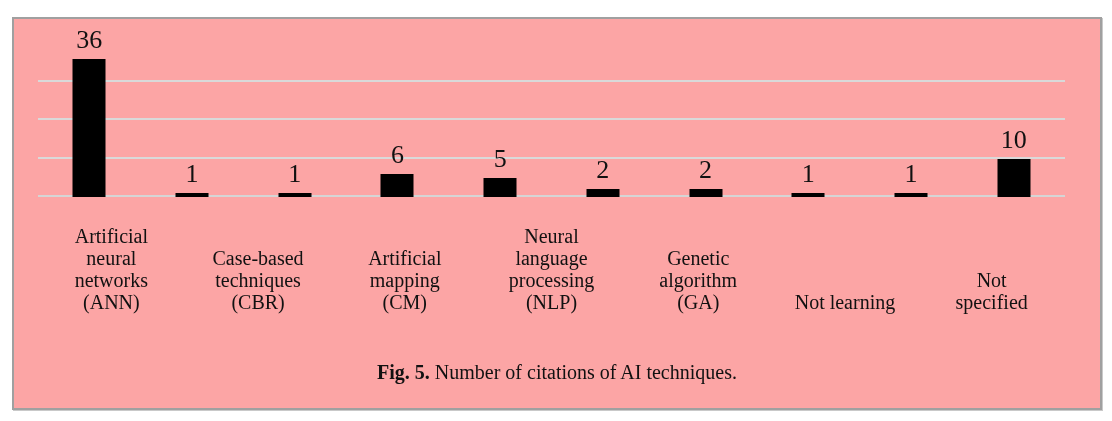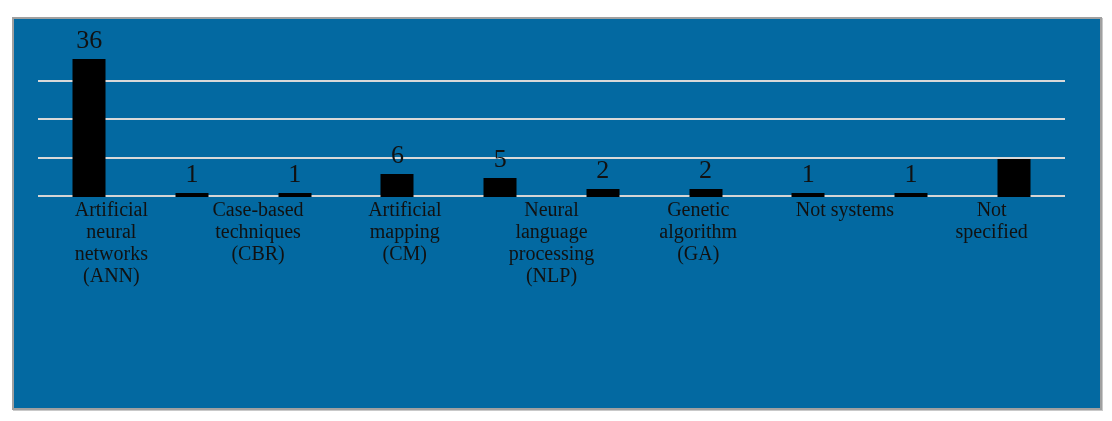--- a/index.html
+++ b/index.html
@@ -15,21 +15,21 @@
     background: #ffffff;
     overflow: hidden;
   }
   .frame {
     position: absolute;
     left: 12px;
     top: 17px;
     width: 1086px;
     height: 389px;
     margin: 0;
-    background: #0369a1;
+    background: #fca5a5;
     border: 2px solid #a0a0a0;
     box-shadow: 1px 1px 0 #c9c9c9;
     text-decoration: underline;
   }
   .chart {
     position: absolute;
     left: 24px;
     top: 0;
     width: 1027px;
   }
@@ -71,21 +71,22 @@
     position: absolute;
     left: 0;
     right: 0;
     text-align: center;
     font-size: 26px;
     line-height: 1;
     color: #111111;
   }
   .xlabels {
     display: flex;
-    margin-top: 1px;
+    margin-top: 28px;
+    align-items: flex-end;
   }
   .xlab {
     flex: 1 1 0;
     text-align: center;
     font-size: 20px;
     line-height: 22px;
     color: #111111;
     white-space: pre-line;
   }
   .caption {
@@ -142,20 +143,21 @@
           </div>
           <div class="col">
             <div class="val" style="bottom: 10px;">1</div>
             <div class="bar" style="height: 4px; background: rgb(0, 0, 0);"></div>
           </div>
           <div class="col">
             <div class="val" style="bottom: 10px;">1</div>
             <div class="bar" style="height: 4px; background: rgb(0, 0, 0);"></div>
           </div>
           <div class="col">
+            <div class="val" style="bottom: 44.3px;">10</div>
             <div class="bar" style="height: 38.3px; background: rgb(0, 0, 0);"></div>
           </div>
         </div>
       <div class="xlabels" id="xlabels">
           <div class="xlab">Artificial
 neural
 networks
 (ANN)</div>
           <div class="xlab">Case-based
 techniques
@@ -163,19 +165,23 @@
           <div class="xlab">Artificial
 mapping
 (CM)</div>
           <div class="xlab">Neural
 language
 processing
 (NLP)</div>
           <div class="xlab">Genetic
 algorithm
 (GA)</div>
-          <div class="xlab">Not systems</div>
+          <div class="xlab">Not learning</div>
           <div class="xlab">Not
 specified</div>
         </div>
     </div>
+    <figcaption class="caption">
+      <span class="cap-label">Fig. 5.</span>
+      <span> <span>Number of citations of AI techniques.</span></span>
+    </figcaption>
   </figure>
 </div>
 
 </body></html>

